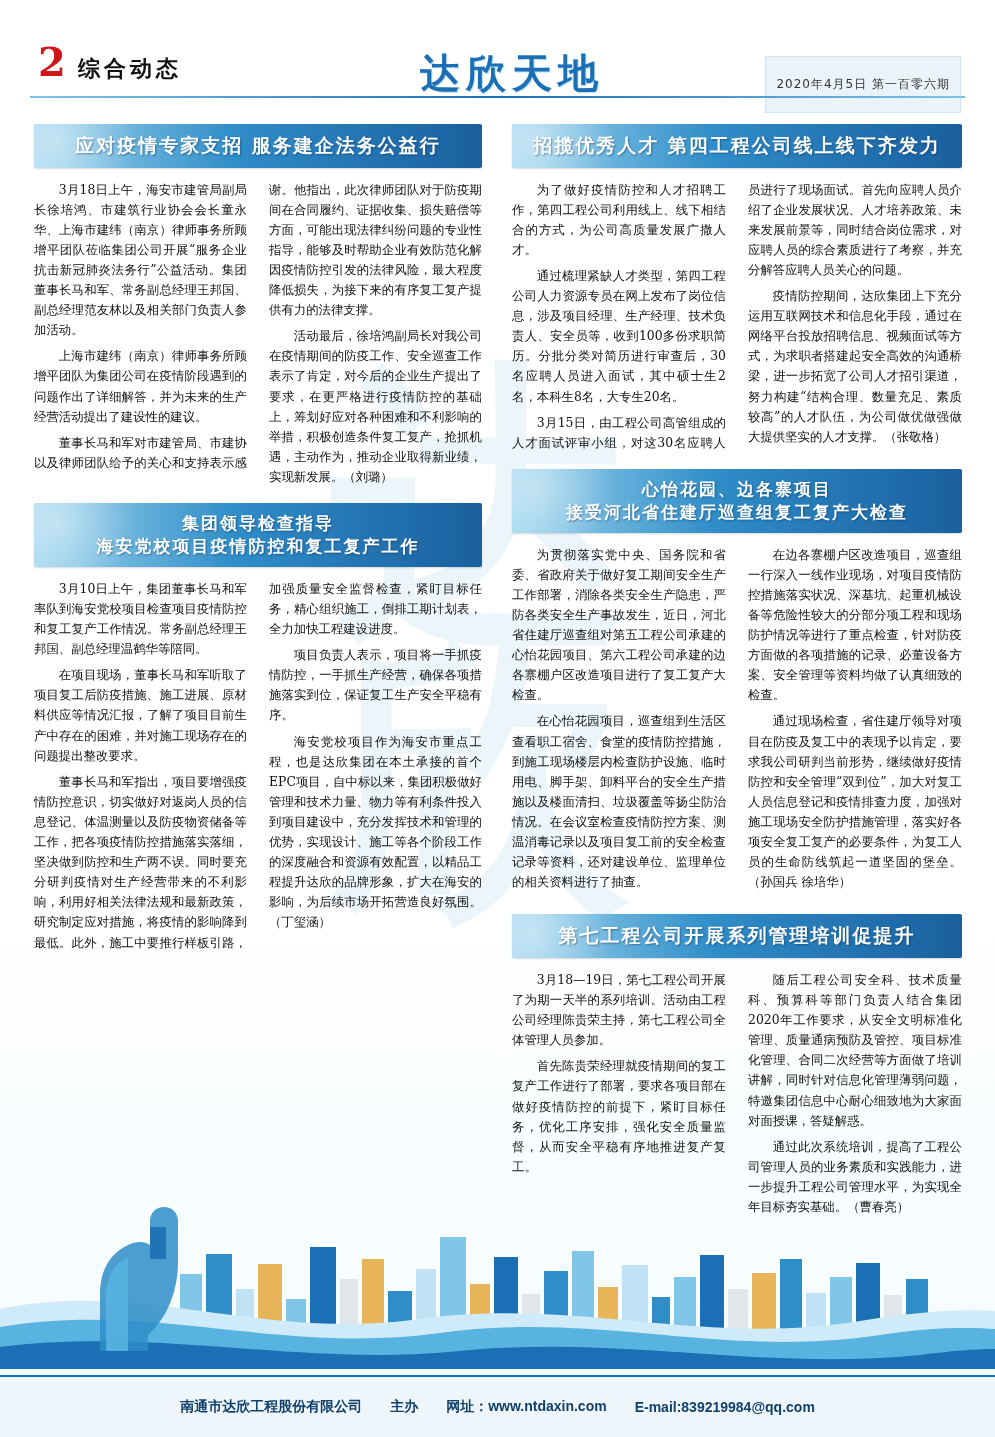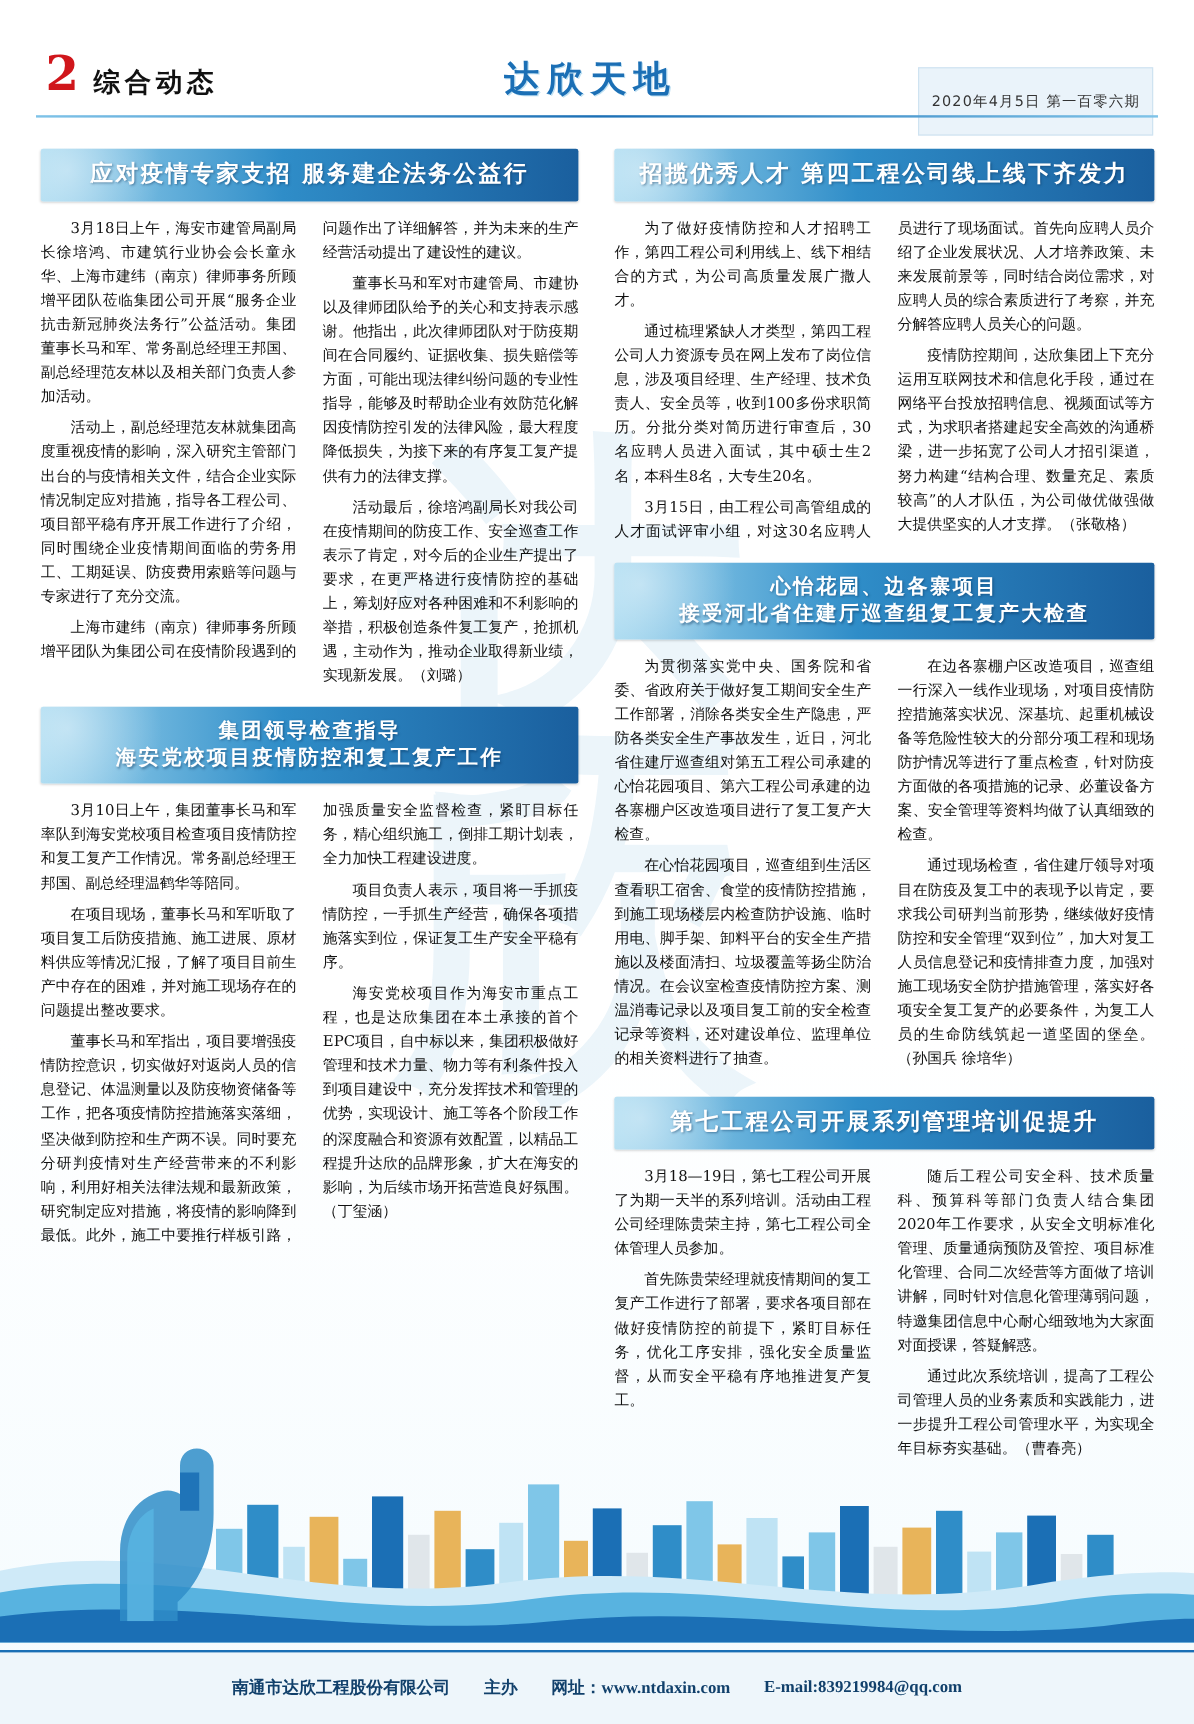--- a/index.html
+++ b/index.html
@@ -32,21 +32,21 @@
     font-family:"DejaVu Serif","Liberation Serif",serif;
     line-height:1;
   }
   .sectiontitle{
     position:absolute;left:78px;top:10px;
     font-size:22px;font-weight:bold;letter-spacing:4px;color:#111;
     font-family:"DejaVu Serif","Liberation Serif",serif;
   }
   .paper-name{
     position:absolute;left:420px;top:2px;
-    font-size:30px;font-weight:bold;letter-spacing:6px;
+    font-size:40px;font-weight:bold;letter-spacing:6px;
     color:#1b6fb5;
     font-family:"DejaVu Serif","Liberation Serif",serif;
     text-shadow:1px 1px 0 #bfe0f2;
   }
   .issue{
     position:absolute;right:34px;top:12px;
     font-size:12px;color:#333;
     background:#eaf3fa;
     padding:19px 10px;border:1px solid #cfe3f1;
     letter-spacing:1px;
@@ -95,21 +95,21 @@
   .article{margin-bottom:16px;}
   
   .cityband{
     position:absolute;left:0;right:0;bottom:68px;height:210px;overflow:hidden;
   }
   .footerbar{
     position:absolute;left:0;right:0;bottom:0;height:60px;
     background:#eef6fb;border-top:2px solid #1b6fb5;
     display:flex;align-items:center;justify-content:center;gap:28px;
     font-size:14px;color:#11406b;font-weight:bold;
-    font-family:Liberation Serif, serif;
+    font-family:Liberation Sans, sans-serif;
   }
   .footerbar span{white-space:nowrap;}
   .fist{
     position:absolute;left:70px;bottom:86px;width:120px;height:150px;
   }
 </style>
 </head>
 <body>
 
 <div class="page">
@@ -125,21 +125,20 @@
   <div class="rule"></div>
 
   <div class="col col-left">
 
     <div class="article">
       <div class="banner">
         <div class="t">应对疫情专家支招   服务建企法务公益行</div>
       </div>
       <div class="body2">
         <p>3月18日上午，海安市建管局副局长徐培鸿、市建筑行业协会会长童永华、上海市建纬（南京）律师事务所顾增平团队莅临集团公司开展“服务企业抗击新冠肺炎法务行”公益活动。集团董事长马和军、常务副总经理王邦国、副总经理范友林以及相关部门负责人参加活动。</p>
-        <p>活动上，副总经理范友林就集团高度重视疫情的影响，深入研究主管部门出台的与疫情相关文件，结合企业实际情况制定应对措施，指导各工程公司、项目部平稳有序开展工作进行了介绍，同时围绕企业疫情期间面临的劳务用工、工期延误、防疫费用索赔等问题与专家进行了充分交流。</p>
         <p>上海市建纬（南京）律师事务所顾增平团队为集团公司在疫情阶段遇到的问题作出了详细解答，并为未来的生产经营活动提出了建设性的建议。</p>
         <p>董事长马和军对市建管局、市建协以及律师团队给予的关心和支持表示感谢。他指出，此次律师团队对于防疫期间在合同履约、证据收集、损失赔偿等方面，可能出现法律纠纷问题的专业性指导，能够及时帮助企业有效防范化解因疫情防控引发的法律风险，最大程度降低损失，为接下来的有序复工复产提供有力的法律支撑。</p>
         <p>活动最后，徐培鸿副局长对我公司在疫情期间的防疫工作、安全巡查工作表示了肯定，对今后的企业生产提出了要求，在更严格进行疫情防控的基础上，筹划好应对各种困难和不利影响的举措，积极创造条件复工复产，抢抓机遇，主动作为，推动企业取得新业绩，实现新发展。（刘璐）</p>
       </div>
     </div>
 
     <div class="article">
       <div class="banner two">
         <div class="t">集团领导检查指导</div>
         <div class="t">海安党校项目疫情防控和复工复产工作</div>

